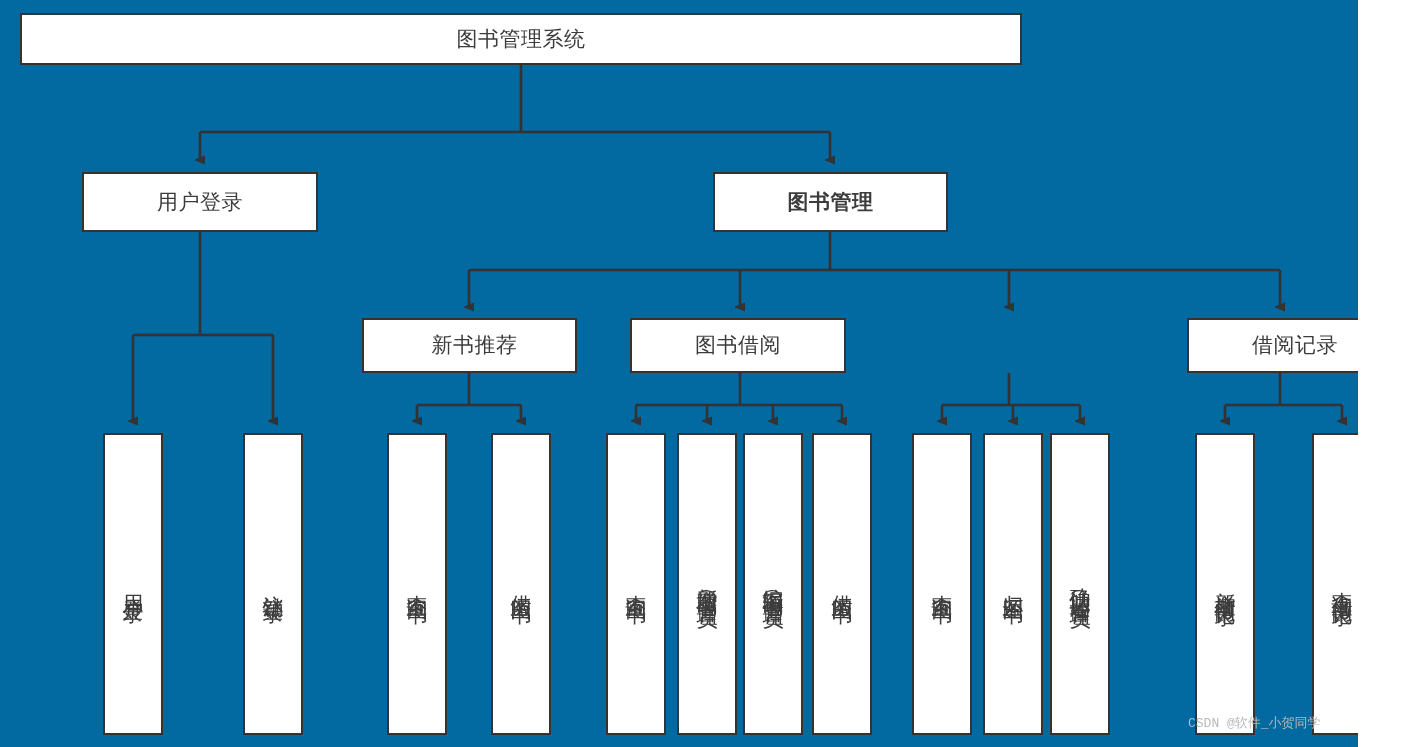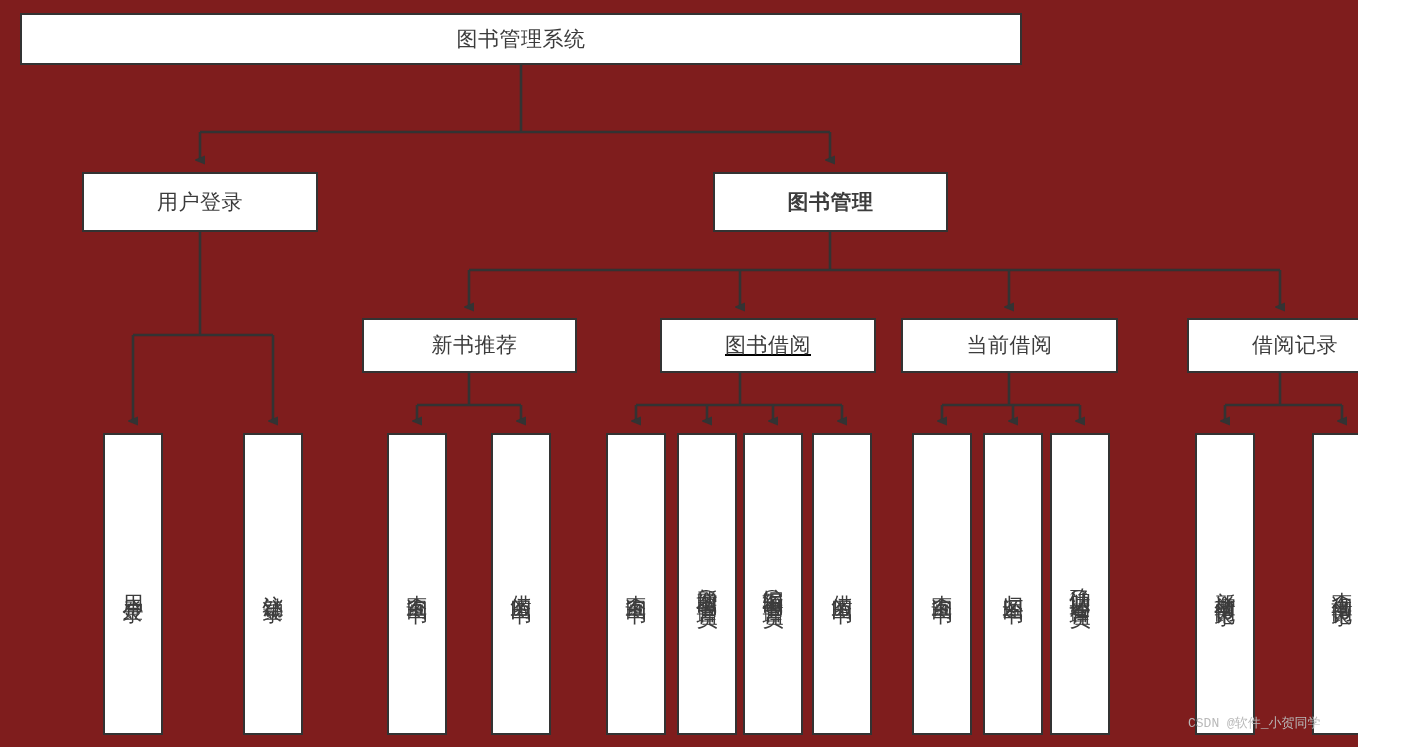--- a/index.html
+++ b/index.html
@@ -8,21 +8,21 @@
     padding: 0;
     background: #ffffff;
   }
   body {
     font-family: "DejaVu Sans", "Liberation Sans", sans-serif;
   }
   #diagram-root {
     position: relative;
     width: 1358px;
     height: 747px;
-    background: #7f1d1d;
+    background: #0369a1;
     overflow: hidden;
   }
   svg.edges {
     position: absolute;
     left: 0;
     top: 0;
     width: 1405px;
     height: 747px;
   }
   .node {
@@ -133,25 +133,22 @@
   <div class="node horiz" style="left:82px; top:172px; width:236px; height:60px;">
     <span class="node-label">用户登录</span>
   </div>
   <div class="node horiz" style="left:713px; top:172px; width:235px; height:60px;font-weight:bold;">
     <span class="node-label">图书管理</span>
   </div>
 
   <div class="node horiz" style="left:362px; top:318px; width:215px; height:55px;padding-left:10px;">
     <span class="node-label">新书推荐</span>
   </div>
-  <div class="node horiz" style="left:660px; top:318px; width:216px; height:55px;text-decoration:underline;">
+  <div class="node horiz" style="left:630px; top:318px; width:216px; height:55px;">
     <span class="node-label">图书借阅</span>
-  </div>
-  <div class="node horiz" style="left:901px; top:318px; width:217px; height:55px;">
-    <span class="node-label">当前借阅</span>
   </div>
   <div class="node horiz" style="left:1172px; top:318px; width:216px; height:55px;margin-left:15px;">
     <span class="node-label">借阅记录</span>
   </div>
 
   <div class="node vert" style="left:103px; top:433px; width:60px; height:302px;">
     <span class="node-label">用户登录</span>
   </div>
   <div class="node vert" style="left:243px; top:433px; width:60px; height:302px;">
     <span class="node-label">注销登录</span>

